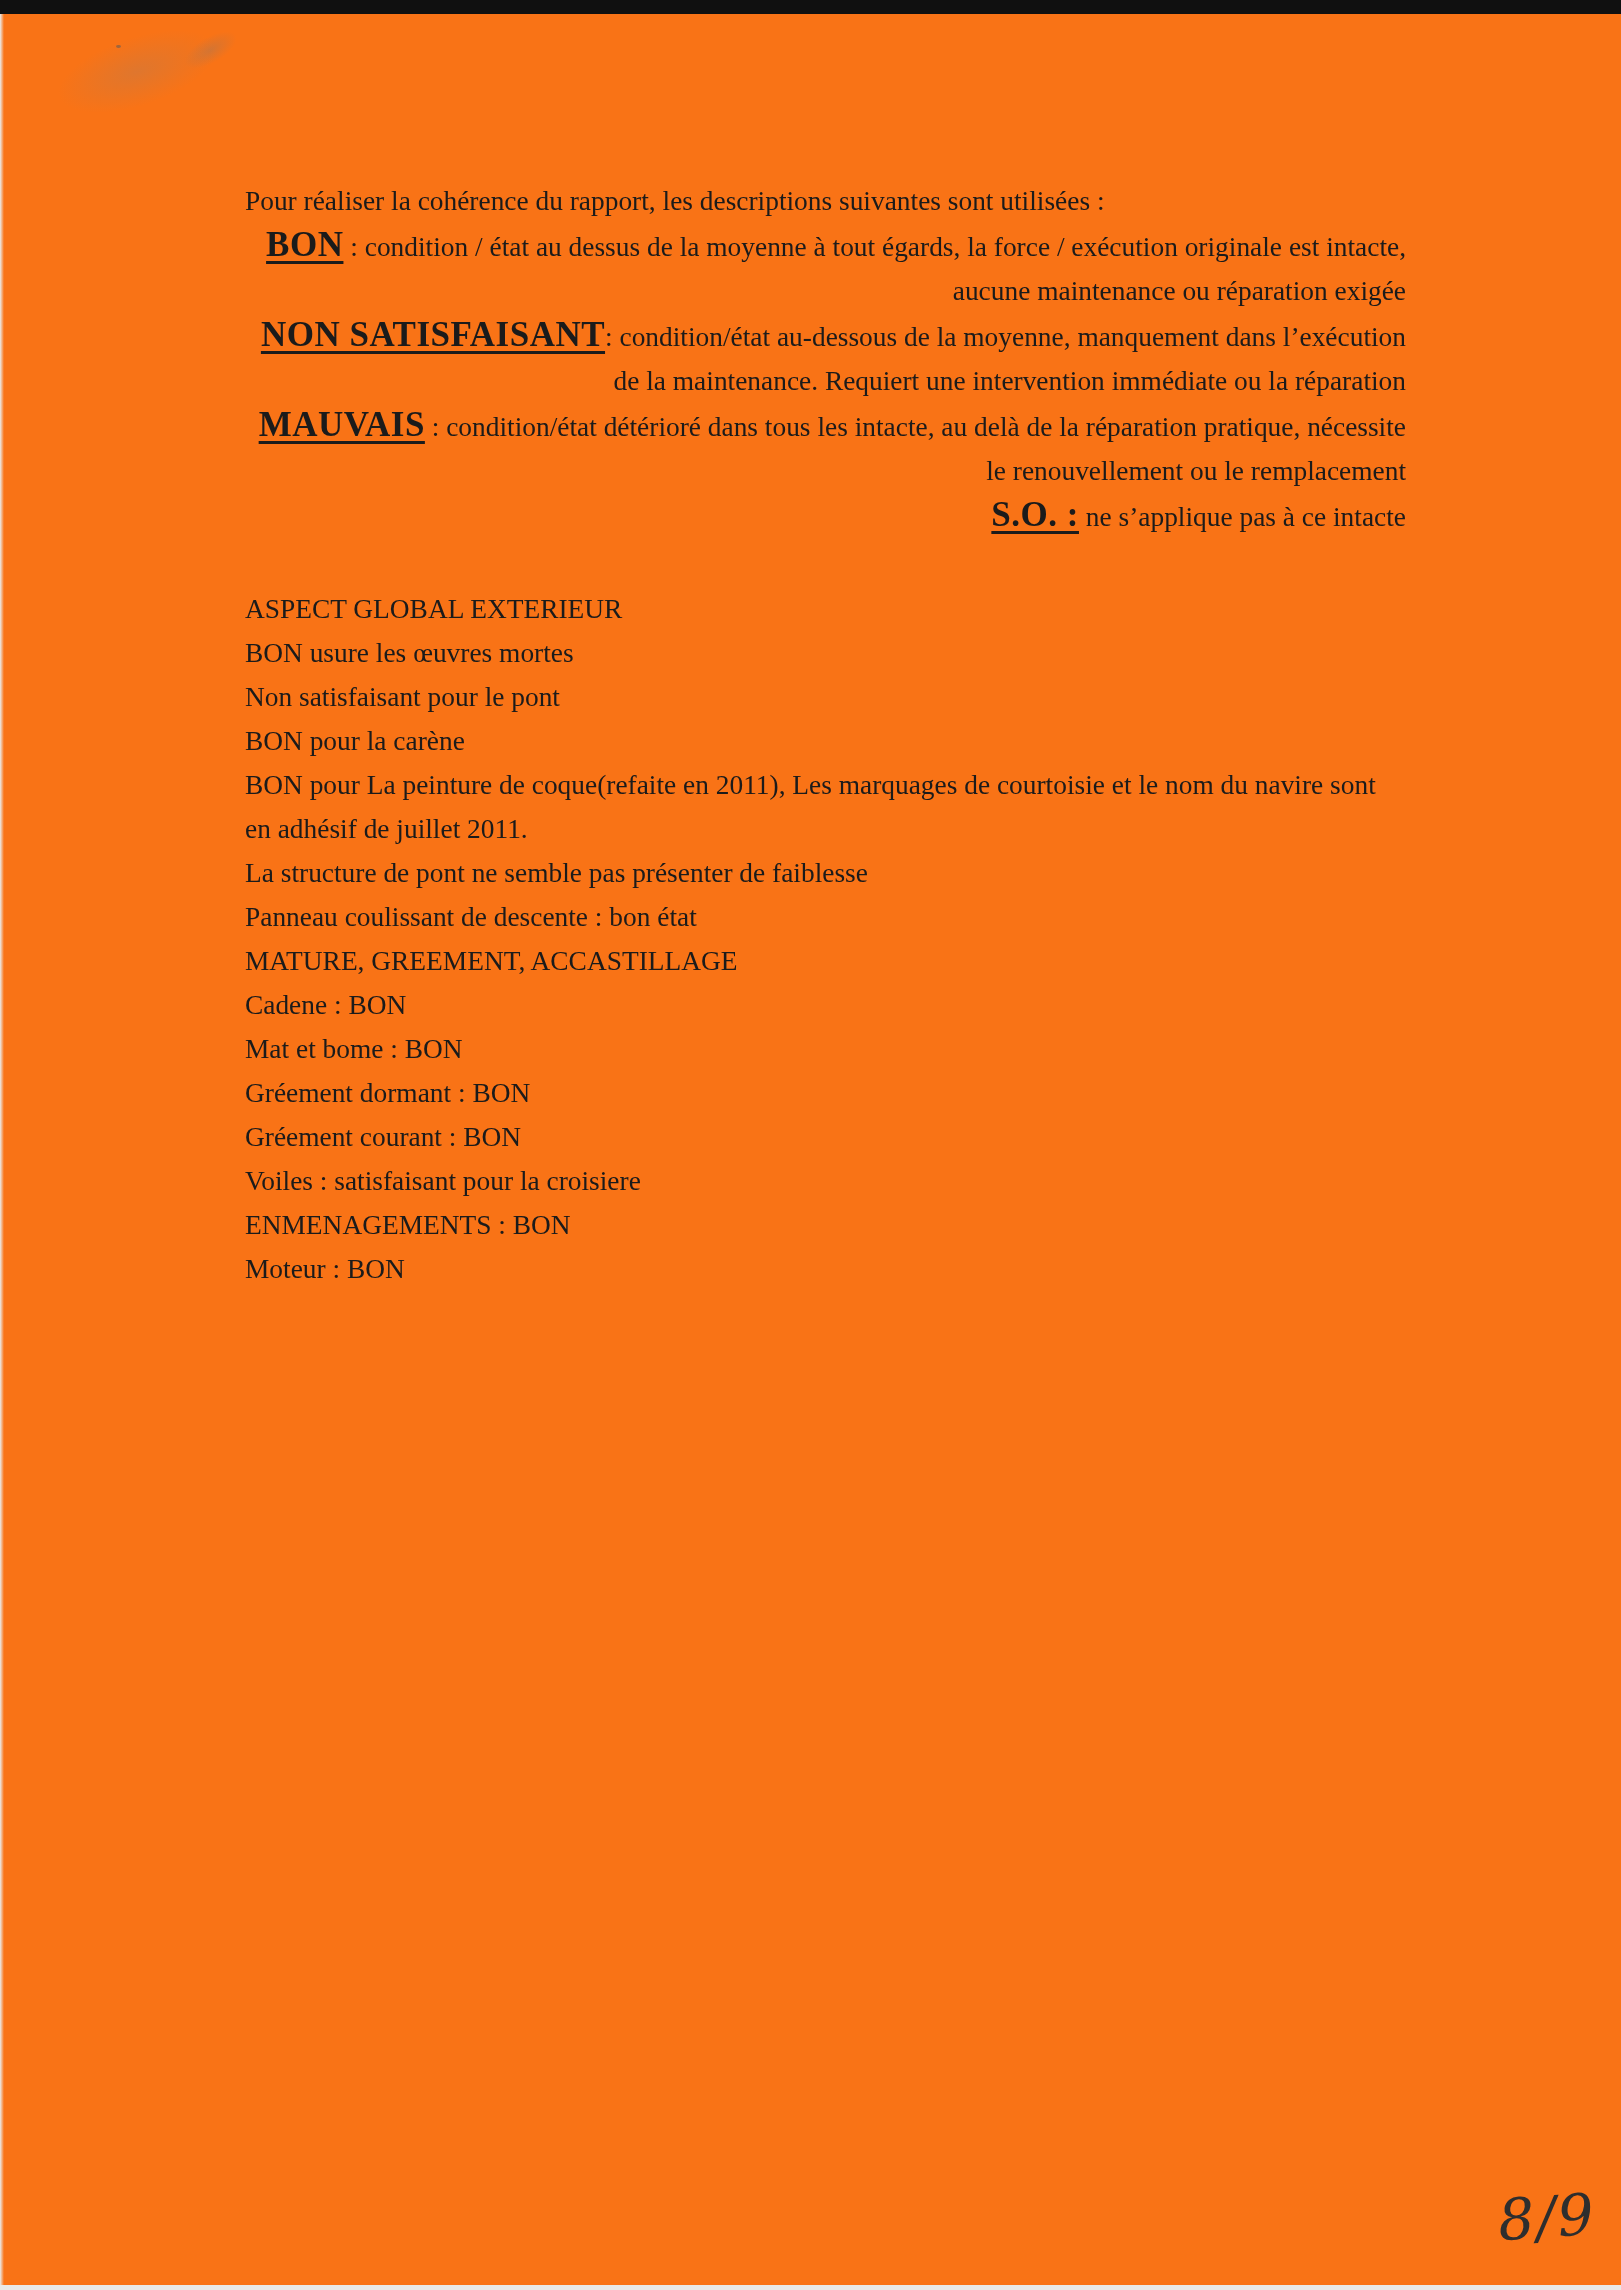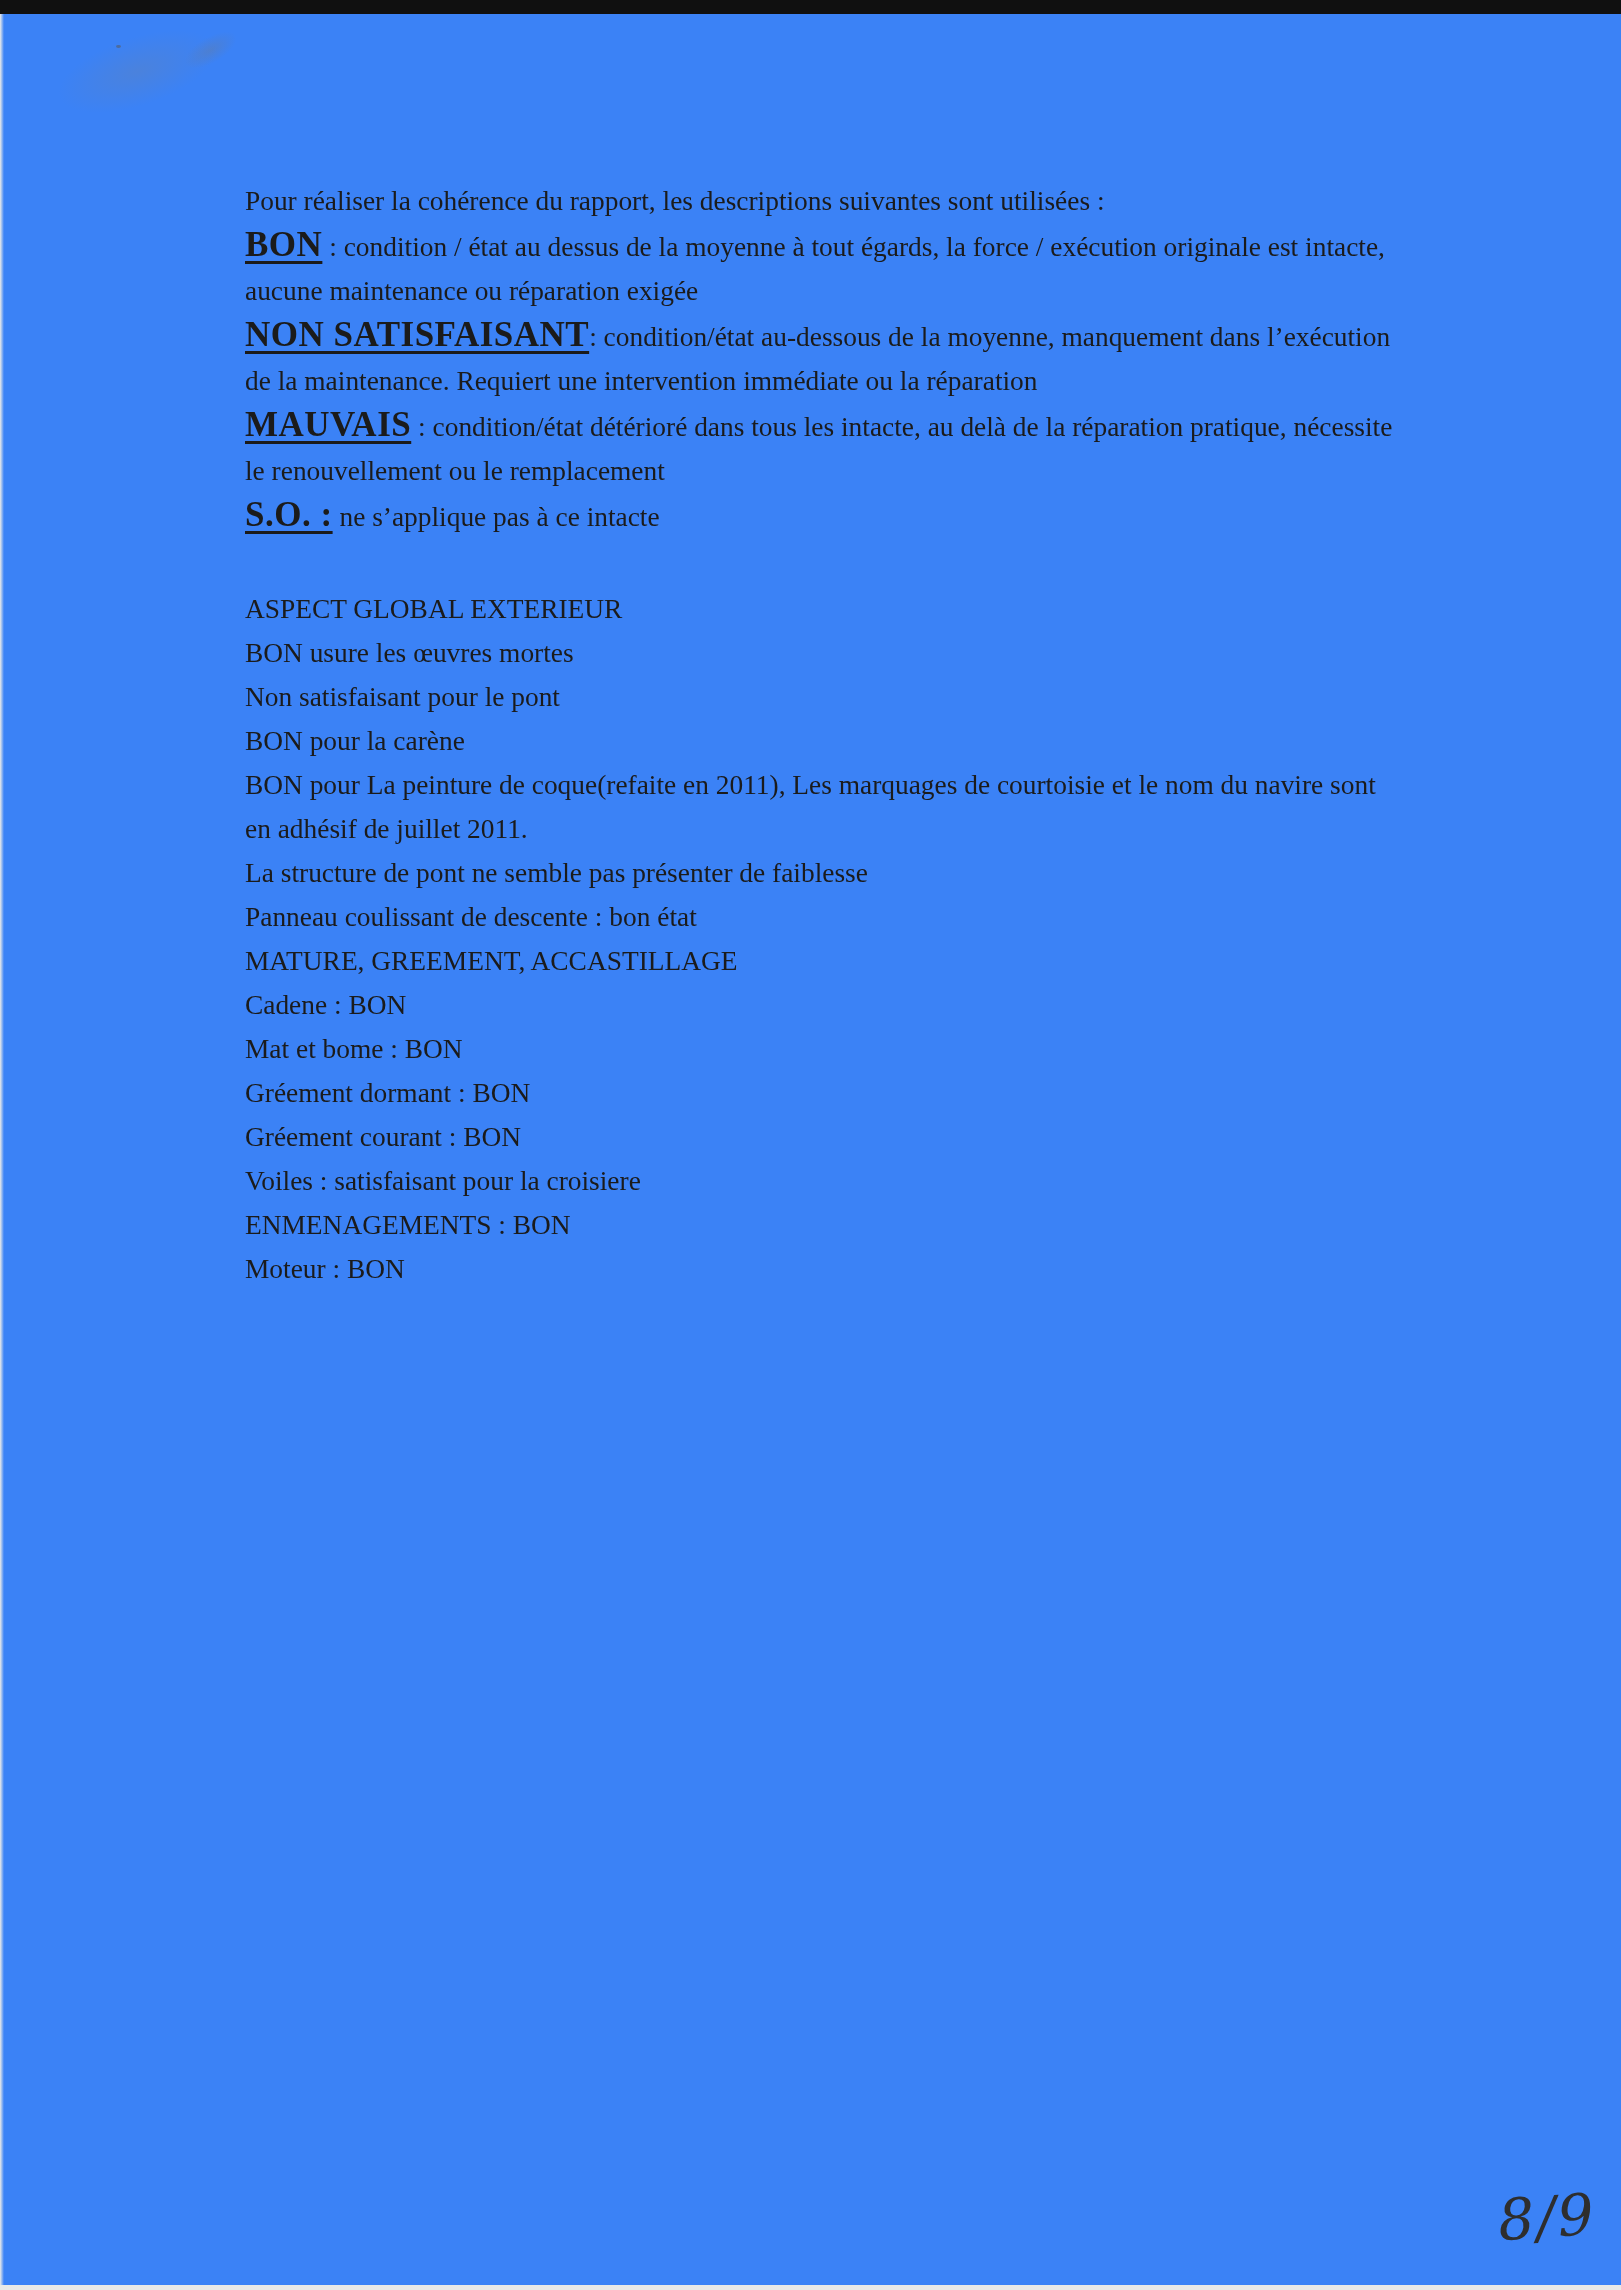--- a/index.html
+++ b/index.html
@@ -1,20 +1,20 @@
 <!DOCTYPE html>
 <html><head>
 <meta charset="utf-8">
 <style>
   html, body { margin: 0; padding: 0; background: #888; }
   .page {
     position: relative;
     width: 1621px;
     height: 2291px;
-    background: #3b82f6;
+    background: #f97316;
     overflow: hidden;
     font-family: "Liberation Serif", "DejaVu Serif", serif;
     color: #1b1b1b;
   }
   .scan-strip-top {
     position: absolute; top: 0; left: 0;
     width: 100%; height: 13.7px;
     background: #101010;
   }
   .scan-strip-bottom {
@@ -46,21 +46,21 @@
   }
   .content {
     position: absolute;
     left: 245px; top: 179px;
     width: 1161px;
     font-size: 27.4px;
     line-height: 44px;
   }
   .content p { margin: 0; }
   .intro { margin-bottom: 26.5px; }
-  .definition { margin-bottom: 29px; }
+  .definition { margin-bottom: 29px; text-align: right; }
   .term {
     font-weight: bold;
     font-size: 35px;
     line-height: 44px;
     text-decoration: underline;
     text-decoration-thickness: 2.9px;
     text-underline-offset: 4.9px;
     letter-spacing: 0.5px;
   }
   .findings { margin-top: 48px; }

